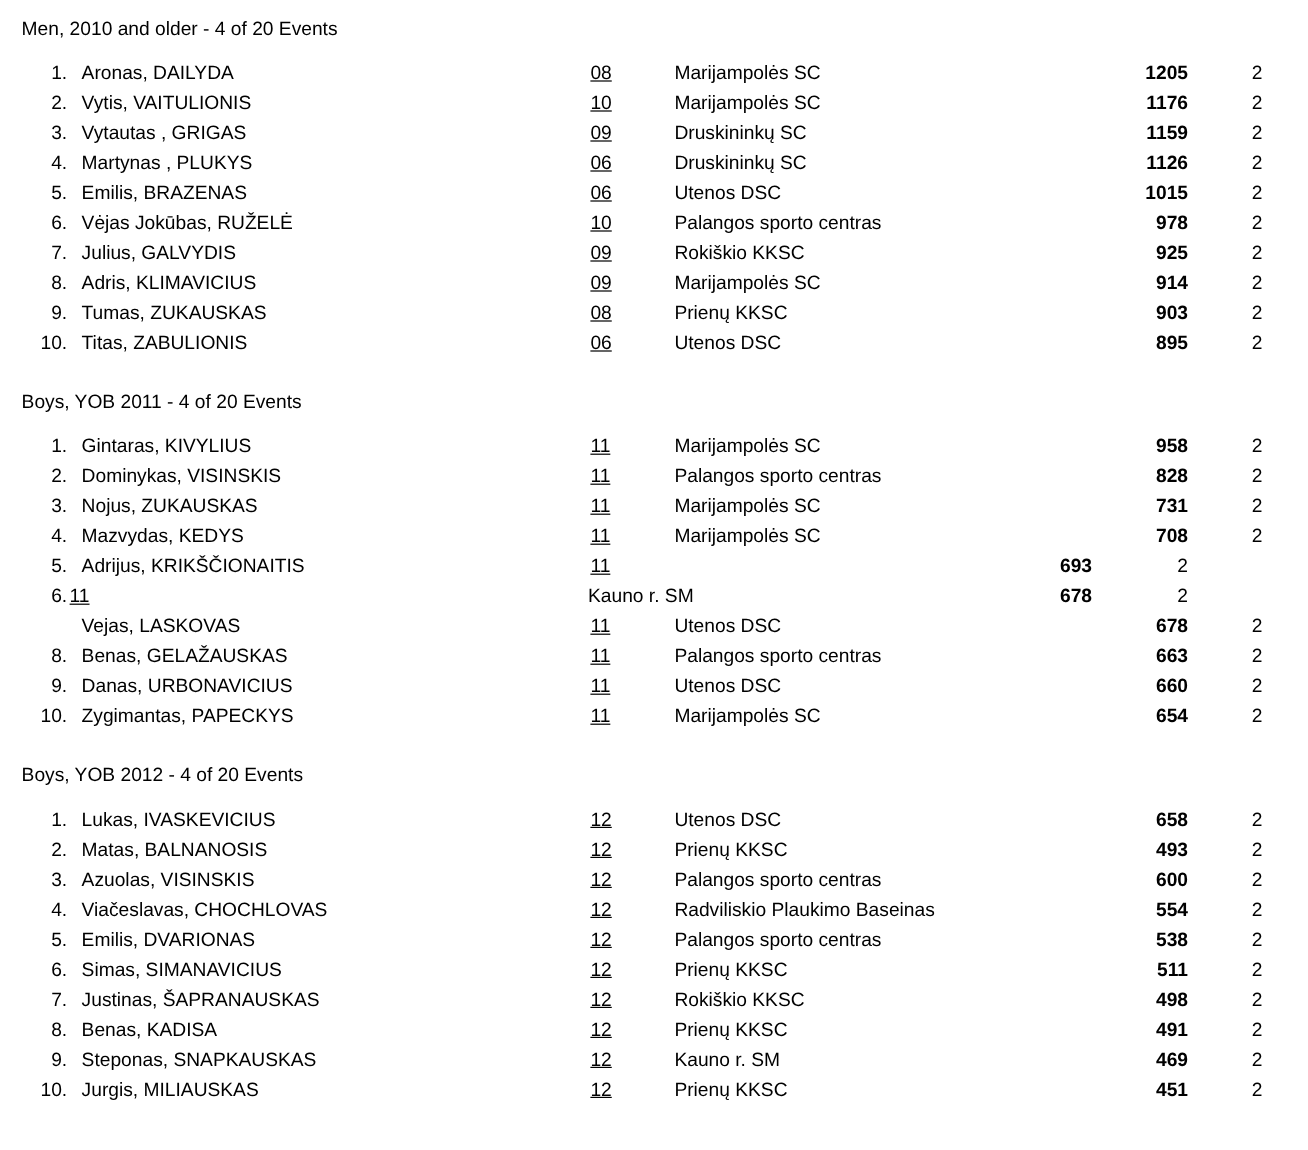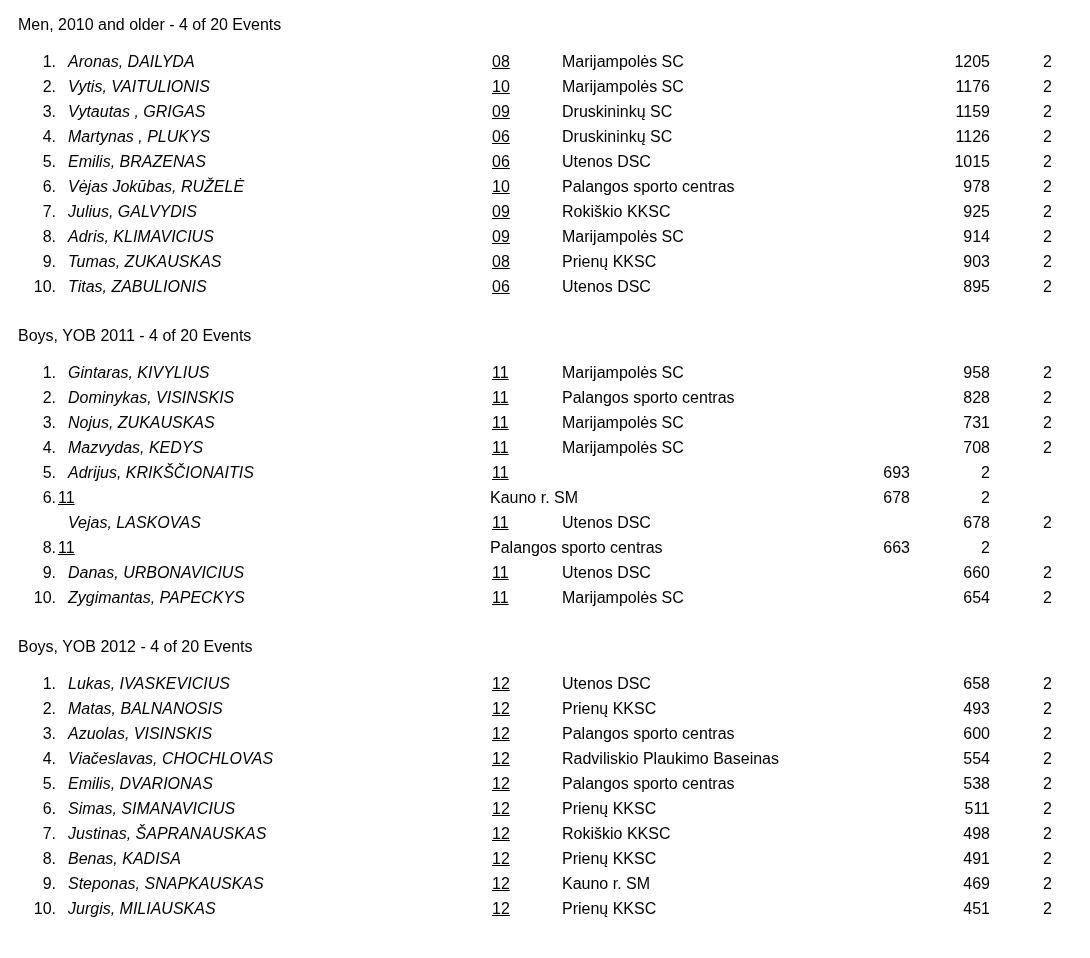--- a/index.html
+++ b/index.html
@@ -28,24 +28,24 @@
   }
   .rows { width: 1052px; }
   .row {
     display: grid;
     grid-template-columns: 56px 434px 72px 348px 80px 62px;
     font-size: 16px;
     line-height: 25px;
     white-space: nowrap;
   }
   .cell.rank   { text-align: right; }
-  .cell.name   { padding-left: 12px; font-style: italic; }
+  .cell.name   { padding-left: 12px; }
   .cell.yob    { padding-left: 2px; text-decoration: underline; }
   .cell.club   { }
-  .cell.points { text-align: right; font-weight: normal; }
+  .cell.points { text-align: right; font-weight: bold; }
   .cell.events { text-align: right; }
 </style>
 </head>
 <body>
 
 <div class="page">
   <section class="section">
     <h2 class="section-title">Men, 2010 and older - 4 of 20 Events</h2>
     <div class="rows">
   <div class="row">
@@ -199,20 +199,21 @@
     <span class="cell rank"></span>
     <span class="cell name">Vejas, LASKOVAS</span>
     <span class="cell yob">11</span>
     <span class="cell club">Utenos DSC</span>
     <span class="cell points">678</span>
     <span class="cell events">2</span>
   </div>
 
   <div class="row">
     <span class="cell rank">8.</span>
+    <span class="cell name">Benas, GELAŽAUSKAS</span>
     <span class="cell yob">11</span>
     <span class="cell club">Palangos sporto centras</span>
     <span class="cell points">663</span>
     <span class="cell events">2</span>
   </div>
 
   <div class="row">
     <span class="cell rank">9.</span>
     <span class="cell name">Danas, URBONAVICIUS</span>
     <span class="cell yob">11</span>

